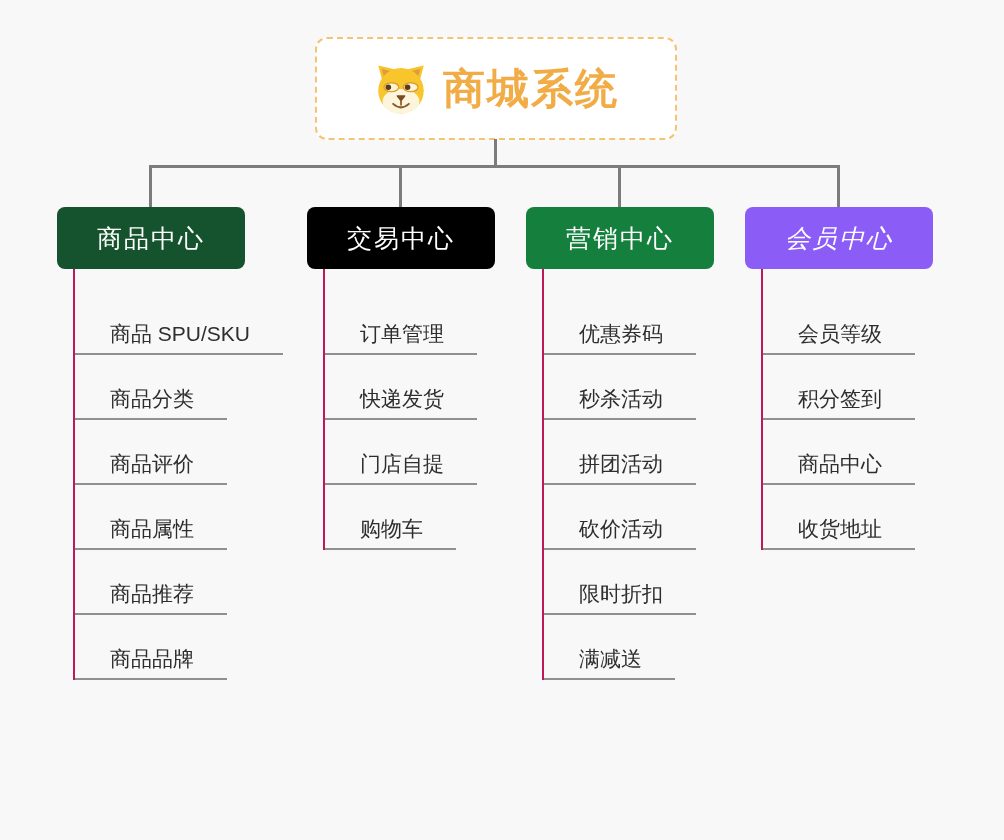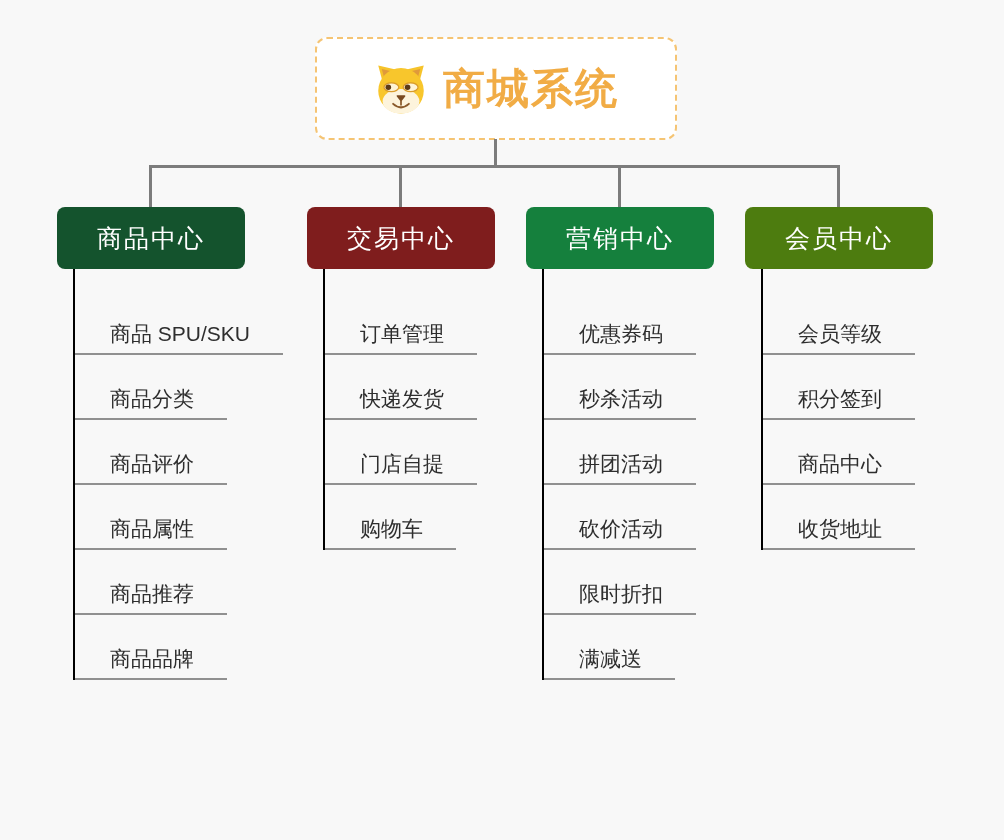--- a/index.html
+++ b/index.html
@@ -36,21 +36,21 @@
   
   .branch-col{position:absolute;top:207px;width:188px;}
   .branch-header{
     height:62px;border-radius:8px;
     display:flex;align-items:center;justify-content:center;
     color:#ffffff;font-size:25px;letter-spacing:2px;
     box-sizing:border-box;
   }
   .leaf-list{
     margin-left:16px;
-    border-left:2px solid #000000;
+    border-left:2px solid #be185d;
   }
   .leaf{
     height:65px;
     box-sizing:border-box;
     width:fit-content;
     display:flex;align-items:flex-end;
     border-bottom:2px solid #909090;
     padding:0 33px 6px 35px;
     white-space:nowrap;
   }
@@ -111,21 +111,21 @@
     <div class="leaf">
         <span class="leaf-label">商品推荐</span>
       </div>
     <div class="leaf">
         <span class="leaf-label">商品品牌</span>
       </div>
   </div>
 </div>
 
 <div class="branch-col" style="left:307px">
-  <div class="branch-header" style="background-color: #7f1d1d;">交易中心</div>
+  <div class="branch-header" style="background-color: #000000;">交易中心</div>
   <div class="leaf-list">
     <div class="leaf">
         <span class="leaf-label">订单管理</span>
       </div>
     <div class="leaf">
         <span class="leaf-label">快递发货</span>
       </div>
     <div class="leaf">
         <span class="leaf-label">门店自提</span>
       </div>
@@ -153,21 +153,21 @@
     <div class="leaf">
         <span class="leaf-label">限时折扣</span>
       </div>
     <div class="leaf">
         <span class="leaf-label">满减送</span>
       </div>
   </div>
 </div>
 
 <div class="branch-col" style="left:745px">
-  <div class="branch-header" style="background-color: #4d7c0f;">会员中心</div>
+  <div class="branch-header" style="background-color: #8b5cf6; font-style: italic;">会员中心</div>
   <div class="leaf-list">
     <div class="leaf">
         <span class="leaf-label">会员等级</span>
       </div>
     <div class="leaf">
         <span class="leaf-label">积分签到</span>
       </div>
     <div class="leaf">
         <span class="leaf-label">商品中心</span>
       </div>

